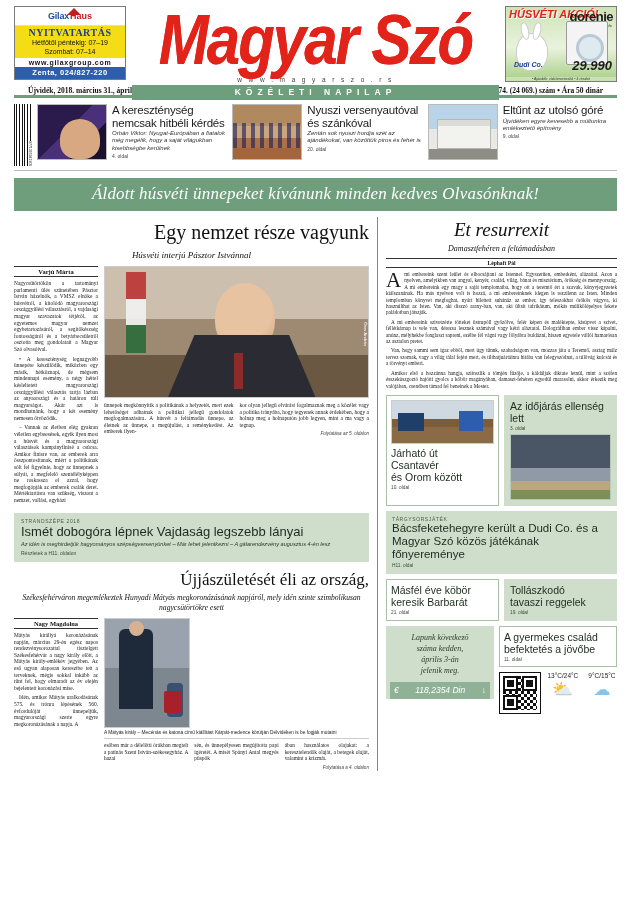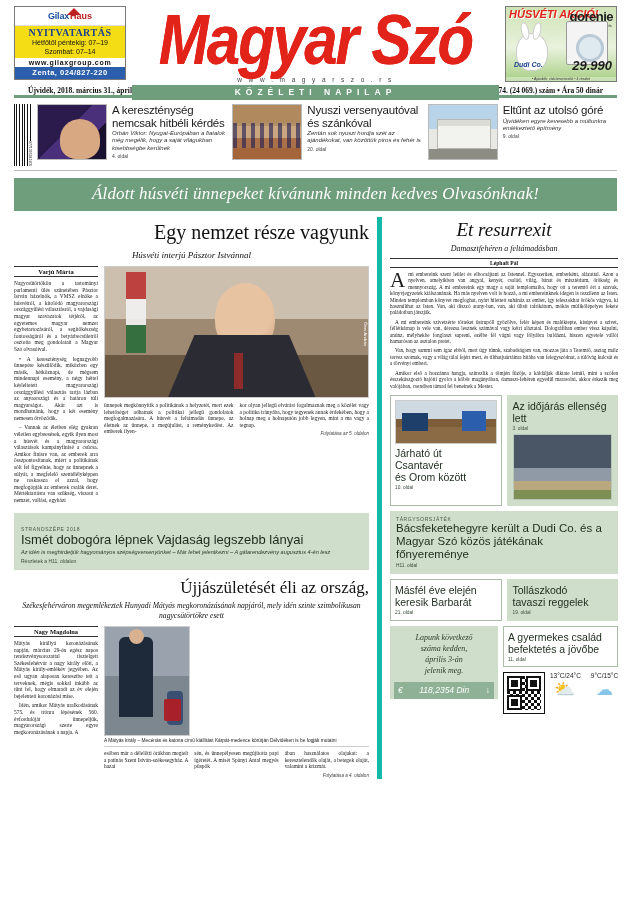--- a/index.html
+++ b/index.html
@@ -110,21 +110,21 @@
   .rule-thin{height:1px;background:#bbb;margin:0 14px;}
 
   
   .greet{margin:7px 14px 0 14px;background:#6f9e7d;color:#fff;text-align:center;
      font-family:"Liberation Serif",serif;font-style:italic;font-size:17px;
      padding:6px 0 7px;letter-spacing:.2px;}
 
   
   .main{display:flex;padding:6px 14px 0 14px;gap:8px;}
   .col-left{width:355px;flex:0 0 auto;}
-  .col-right{flex:1;border-left:5px solid #14b8a6;padding-left:8px;}
+  .col-right{flex:1;border-left:1px solid #14b8a6;padding-left:8px;}
 
   .head1{font-size:20px;line-height:27px;text-align:right;margin:2px 0 0;font-weight:normal;}
   .sub1{text-align:center;font-style:italic;font-size:9px;margin:4px 0 6px;}
 
   .byline{font-size:6.5px;font-weight:bold;text-align:center;border-bottom:1px solid #333;
     border-top:1px solid #333;padding:1px 0;margin-bottom:3px;}
 
   .art-flow{display:flex;gap:6px;}
   .colA{width:84px;flex:0 0 auto;}
   .bodytext{font-size:5.4px;line-height:6.6px;text-align:justify;color:#1a1a1a;}
@@ -143,21 +143,21 @@
   .photo-credit{position:absolute;right:0;top:0;bottom:0;width:8px;
     writing-mode:vertical-rl;font-size:4.4px;color:#fff;
     font-family:"Liberation Sans",sans-serif;text-align:center;padding-top:4px;}
 
   .two-col{display:flex;gap:6px;margin-top:4px;}
   .two-col > div{flex:1;}
   .cont-note{text-align:right;font-size:4.6px;font-style:italic;color:#444;
     font-family:"Liberation Sans",sans-serif;margin-top:2px;}
 
   
-  .box-strand{margin-top:6px;background:#cfdecb;padding:13px 7px 6px;}
+  .box-strand{margin-top:6px;background:#cfdecb;padding:5px 7px 6px;}
   .kicker{font-family:"Liberation Sans",sans-serif;font-size:5px;letter-spacing:.6px;color:#4a5a4a;}
   .box-strand h4{margin:1px 0 0;font-family:"Liberation Sans",sans-serif;font-weight:normal;
     font-size:13px;line-height:14.5px;color:#1c2b1c;}
   .box-strand .it{font-family:"Liberation Sans",sans-serif;font-style:italic;font-size:5.6px;
     line-height:7px;margin-top:2px;color:#2a3a2a;}
   .box-strand .pg{font-family:"Liberation Sans",sans-serif;font-size:5px;margin-top:2px;color:#3a4a3a;}
 
   
   .head2{font-size:17px;line-height:19px;text-align:right;margin:8px 0 0;font-weight:normal;}
   .sub2{text-align:center;font-style:italic;font-size:7.6px;line-height:10px;margin:4px 6px 5px;}
@@ -428,21 +428,21 @@
 
       <div class="card-green card-lottery">
         <div class="kicker">TÁRGYSORSJÁTÉK</div>
         <h5>Bácsfeketehegyre került a Dudi Co. és a Magyar Szó közös játékának főnyereménye</h5>
         <div class="pg">H11. oldal</div>
       </div>
 
       <div class="r-boxrow2">
         <div class="card-white" style="width:50%;">
           <h5>
-            <span>Másfél éve elején</span><br>
+            <span>Másfél éve köbör</span><br>
             <span>keresik Barbarát</span>
           </h5>
           <div class="pg">21. oldal</div>
         </div>
         <div class="card-green" style="width:50%;">
           <h5>
             <span>Tollászkodó</span><br>
             <span>tavaszi reggelek</span>
           </h5>
           <div class="pg">19. oldal</div>

